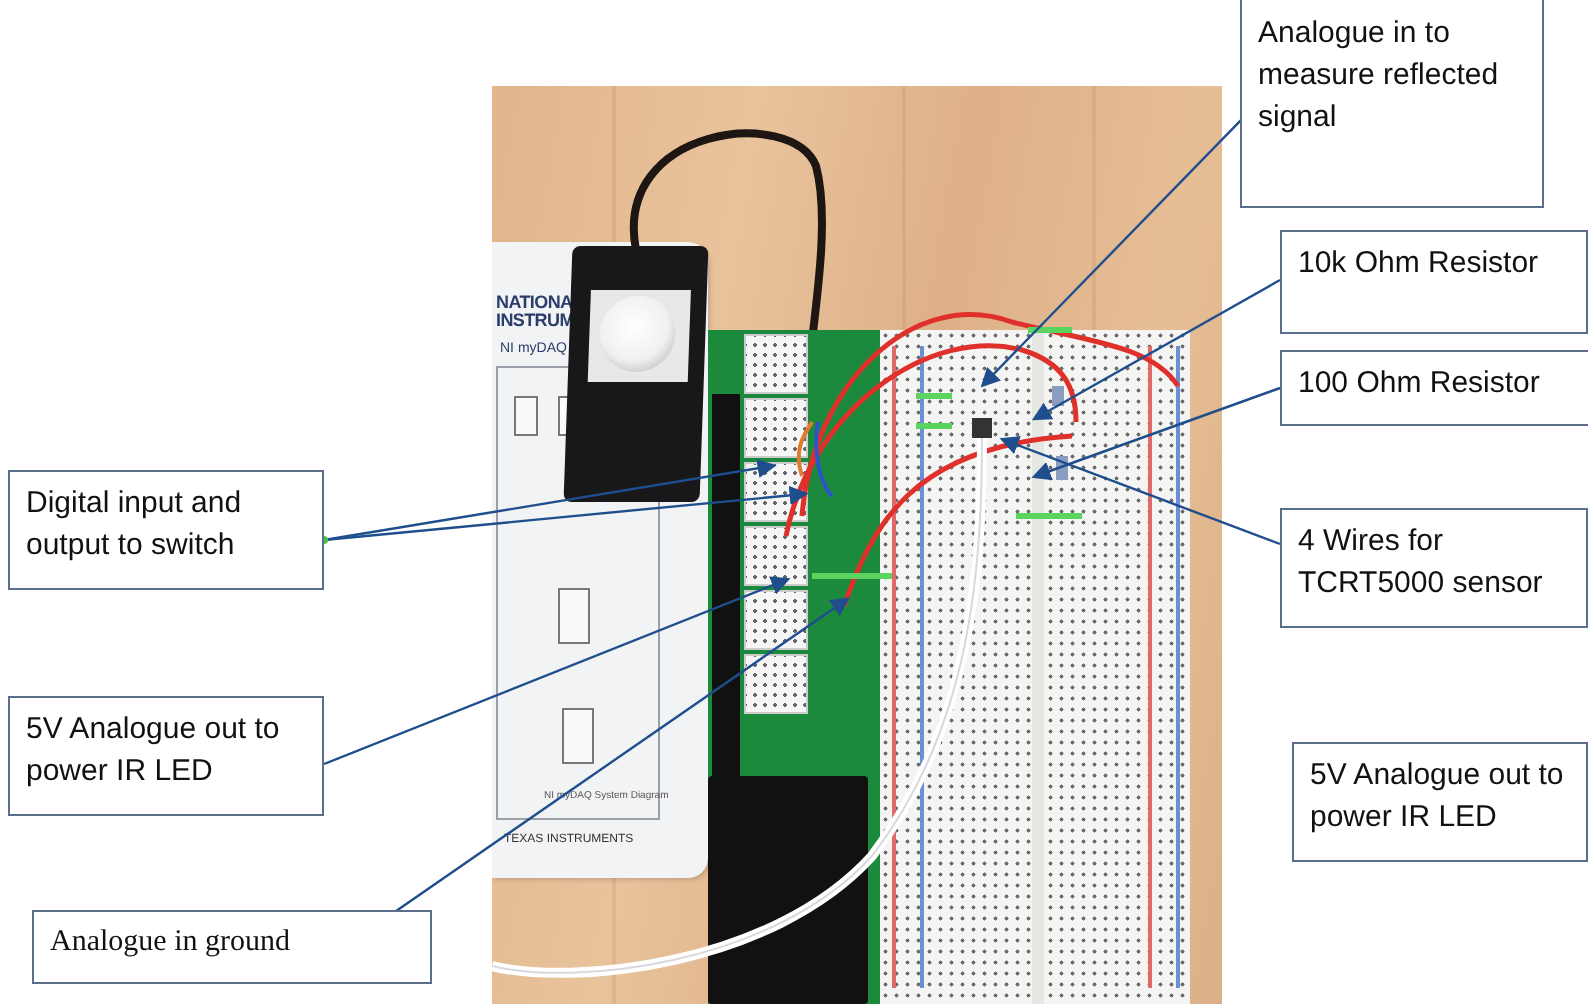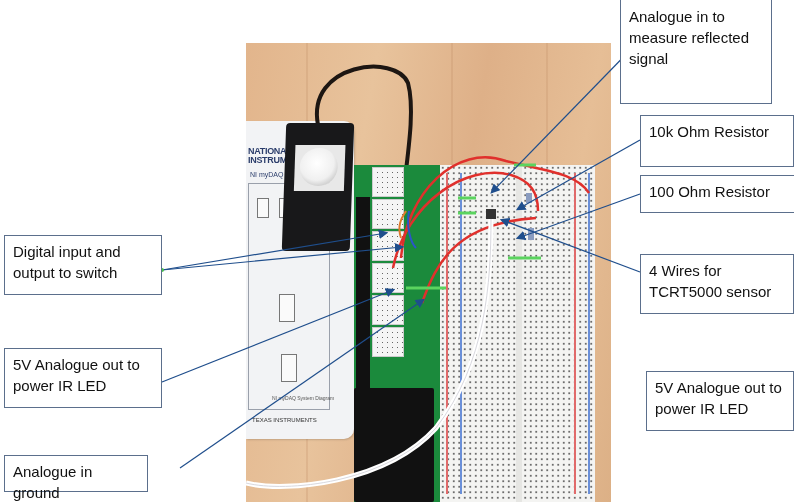--- a/index.html
+++ b/index.html
@@ -122,13 +122,13 @@
   <line x1="180" y1="468" x2="423" y2="300" stroke="#1f4e8c" stroke-width="1.2" marker-end="url(#arrowhead)"></line>
 </svg>
 
 <div class="callout" style="left:620px;top:0;width:152px;height:104px;border-top:none;padding-top:6px;">Analogue in to measure reflected signal</div>
 <div class="callout" style="left:640px;top:115px;width:154px;height:52px;">10k Ohm Resistor</div>
 <div class="callout" style="left:640px;top:175px;width:184px;height:38px;">100 Ohm Resistor</div>
 <div class="callout" style="left:640px;top:254px;width:154px;height:60px;">4 Wires for TCRT5000 sensor</div>
 <div class="callout" style="left:646px;top:371px;width:148px;height:60px;">5V Analogue out to power IR LED</div>
 <div class="callout" style="left:4px;top:235px;width:158px;height:60px;">Digital input and output to switch</div>
 <div class="callout" style="left:4px;top:348px;width:158px;height:60px;">5V Analogue out to power IR LED</div>
-<div class="callout" style="left:4px;top:455px;width:144px;height:37px;">Analogue in ground</div>
+<div class="callout" style="left:16px;top:455px;width:200px;height:37px;font-family:Liberation Serif, serif;">Analogue in ground</div>
 
 </body></html>

